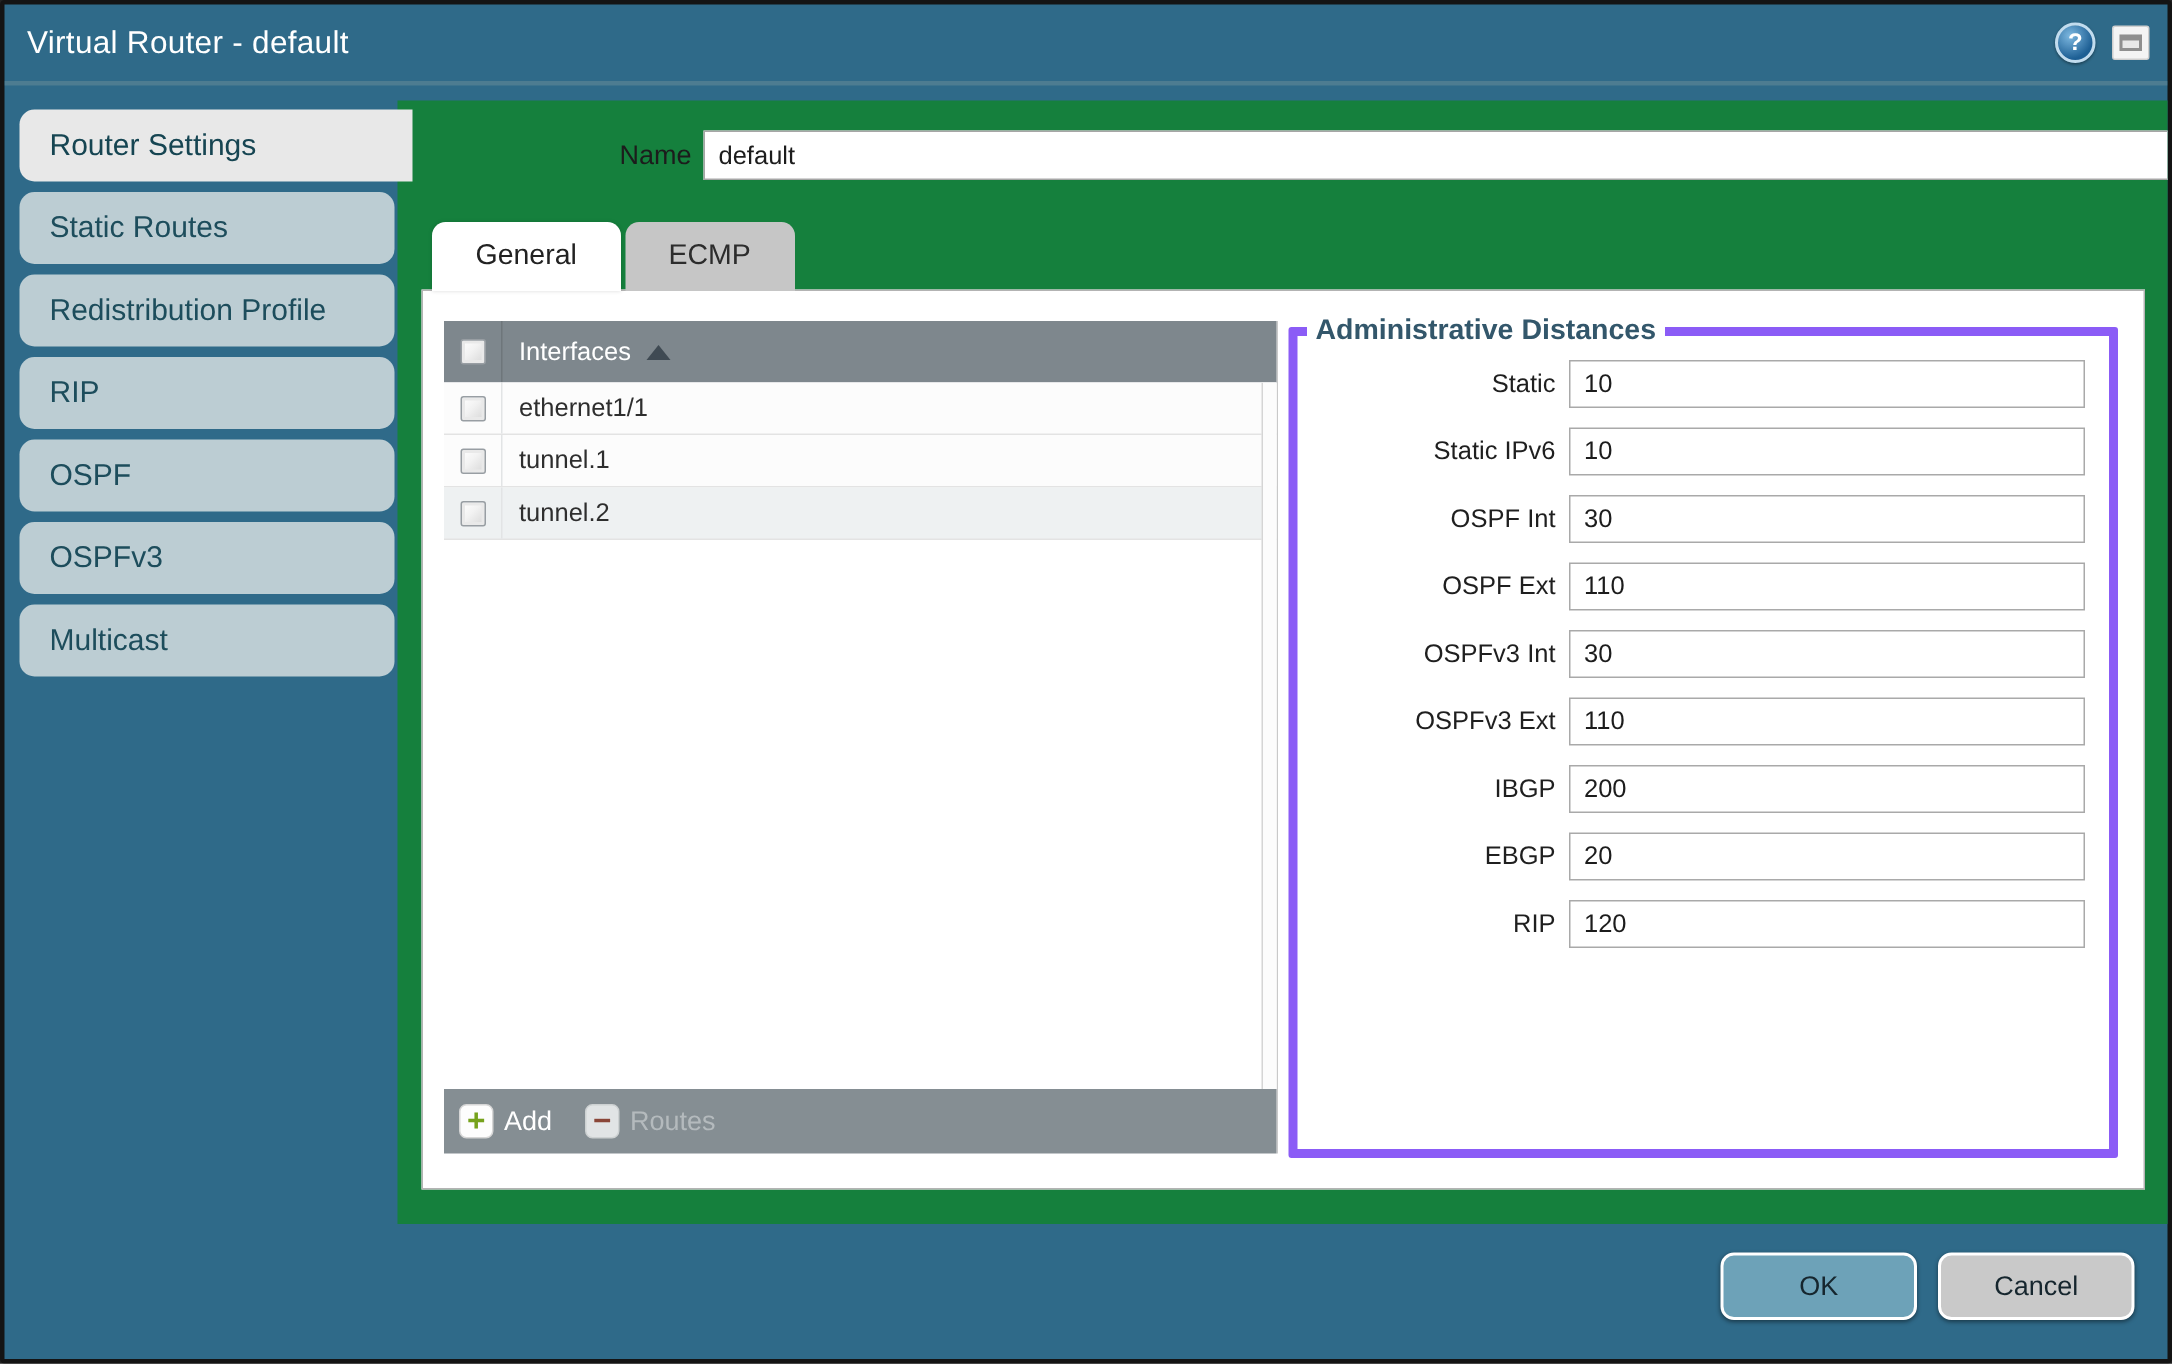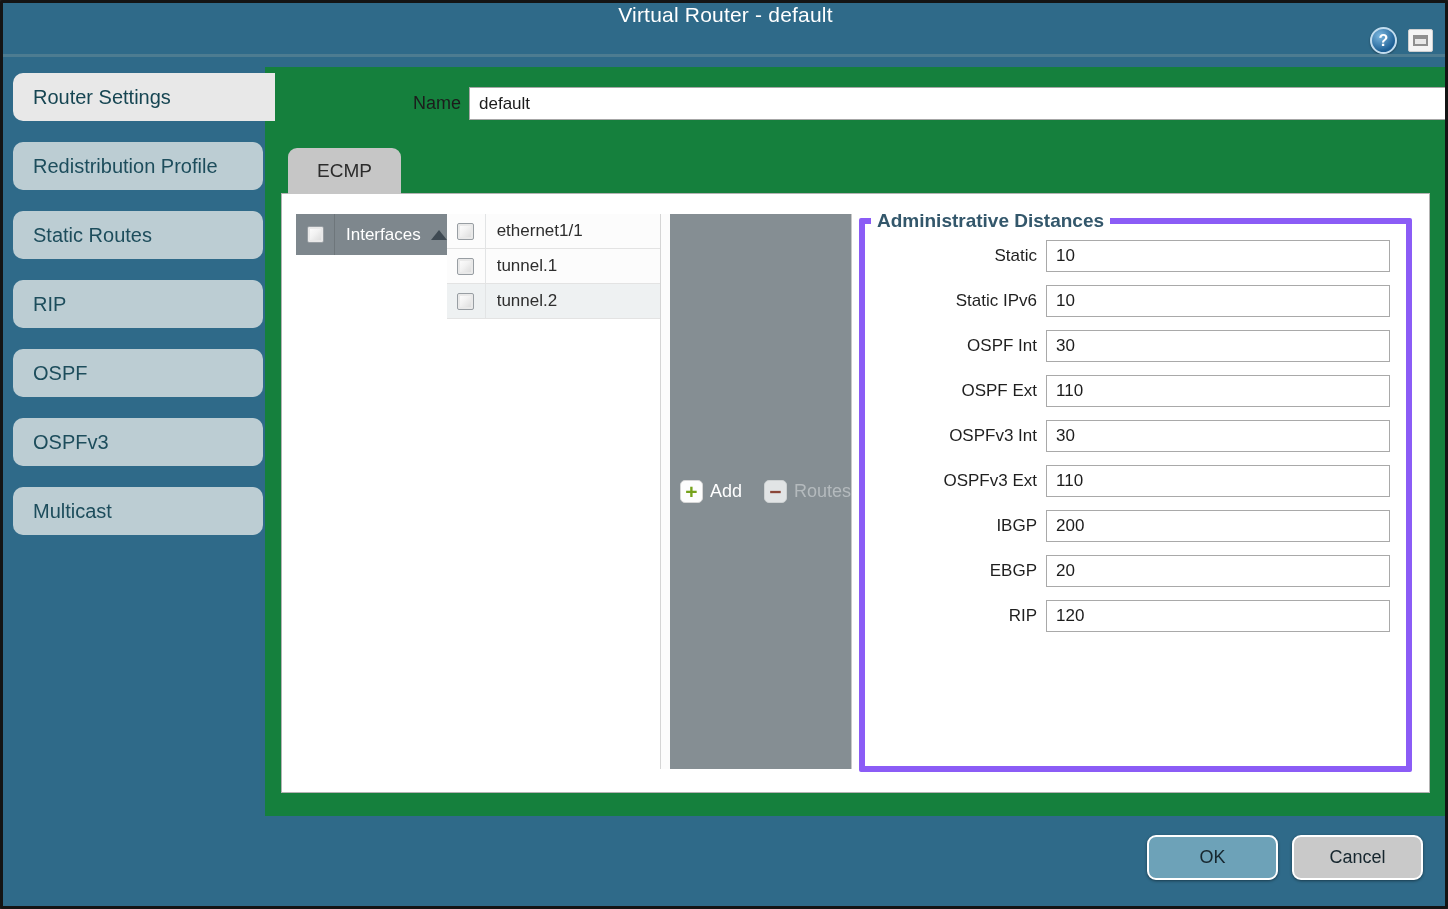--- a/index.html
+++ b/index.html
@@ -8,21 +8,21 @@
 
   .screen {
     position:relative; width:1448px; height:909px;
     background:#2f6a89; border:3px solid #141414; border-radius:3px;
     overflow:hidden;
   }
 
   
   .titlebar {
     position:absolute; left:0; top:0; right:0; height:51px;
-    display:flex; align-items:center; padding:0 12px 0 15px;flex-direction:column;
+    display:flex; align-items:center; padding:0 12px 0 15px;
   }
   .title { color:#ffffff; font-size:21px; letter-spacing:.2px; }
   .title-icons { margin-left:auto; display:flex; align-items:center; gap:11px; }
   .help-icon {
     width:27px; height:27px; border-radius:50%;
     background:radial-gradient(circle at 35% 30%, #7db8e0, #1d5f94 70%);
     border:2px solid #c2dcee;
     color:#ffffff; font-weight:bold; font-size:16px;
     display:flex; align-items:center; justify-content:center;
     box-shadow:0 1px 2px rgba(0,0,0,.4);
@@ -33,21 +33,21 @@
   }
   .win-icon .win-inner {
     width:15px; height:11px; background:#e8e8e8;
     border:2px solid #8f8f8f; border-top-width:4px;
   }
   .title-sep { position:absolute; left:0; top:51px; right:0; height:3px; background:#4d7c91; }
 
   
   .sidebar { position:absolute; left:10px; top:70px; width:262px; z-index:3; }
   .side-item {
-    height:48px; line-height:48px; margin-bottom:21px;
+    height:48px; line-height:48px; margin-bottom:7px;
     background:#bccdd3; color:#1d4d5c; font-size:20px;
     border-radius:10px; padding-left:20px; width:250px;
     cursor:default;
   }
   .side-item.active {
     background:#e8e8e8; width:262px; border-radius:10px 0 0 10px;
     color:#164552;
   }
 
   
@@ -73,21 +73,21 @@
   .tab.inactive { background:#c6c6c6; color:#2c2c2c; }
 
   .tab-panel {
     position:absolute; left:16px; top:126px; width:1149px; height:600px;
     background:#ffffff; border:1px solid #b3b3b3; z-index:3;
   }
 
   
   .iface-table {
     position:absolute; left:14px; top:20px; width:556px; height:555px;
-    display:flex; flex-direction:row; border-right:1px solid #c9c9c9;
+    display:flex; flex-direction:column; border-right:1px solid #c9c9c9;
   }
   .tbl-header {
     height:41px; background:#7e878d; display:flex; align-items:center; flex:0 0 41px;
   }
   .cb-cell {
     width:39px; flex:0 0 39px; display:flex; align-items:center; justify-content:center;
     align-self:stretch;
   }
   .tbl-header .cb-cell { border-right:1px solid #6e767b; }
   .tbl-row .cb-cell { border-right:1px solid #e2e4e5; }
@@ -166,36 +166,37 @@
       <div class="help-icon">?</div>
       <div class="win-icon">
         <div class="win-inner"></div>
       </div>
     </div>
   </div>
   <div class="title-sep"></div>
 
   <div class="sidebar">
     <div class="side-item active">Router Settings</div>
+    <div class="side-item">Static Routes</div>
     <div class="side-item">Redistribution Profile</div>
-    <div class="side-item">Static Routes</div>
     <div class="side-item">RIP</div>
     <div class="side-item">OSPF</div>
     <div class="side-item">OSPFv3</div>
     <div class="side-item">Multicast</div>
   </div>
 
   <div class="content">
 
     <div class="name-row">
       <div class="name-label">Name</div>
       <input class="name-input" type="text" value="default" style="">
     </div>
 
     <div class="tabs">
+      <div class="tab active">General</div>
       <div class="tab inactive">ECMP</div>
     </div>
 
     <div class="tab-panel">
 
       <div class="iface-table">
         <div class="tbl-header">
           <div class="cb-cell">
             <div class="checkbox"></div>
           </div>

